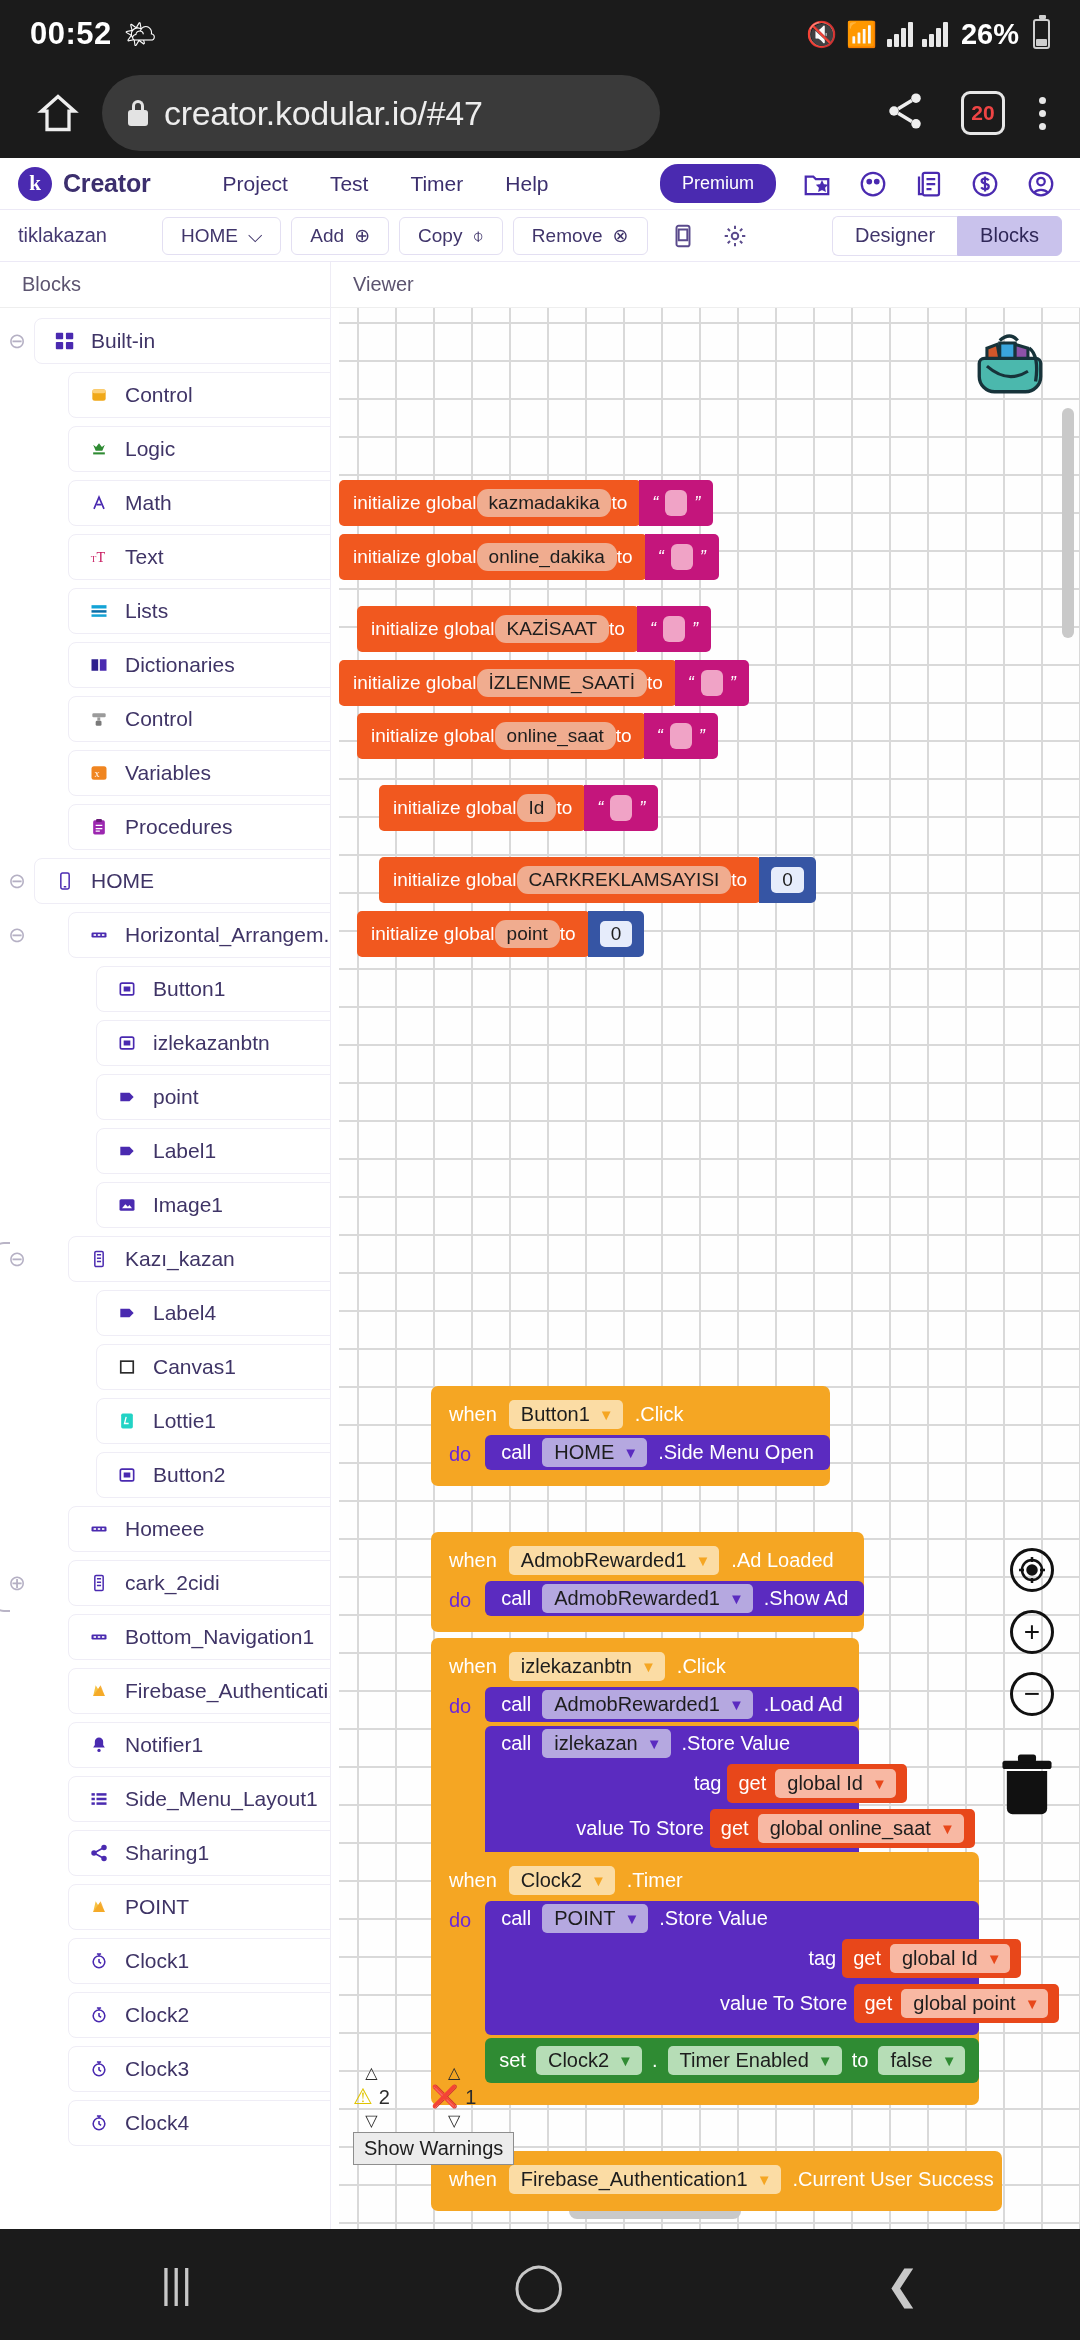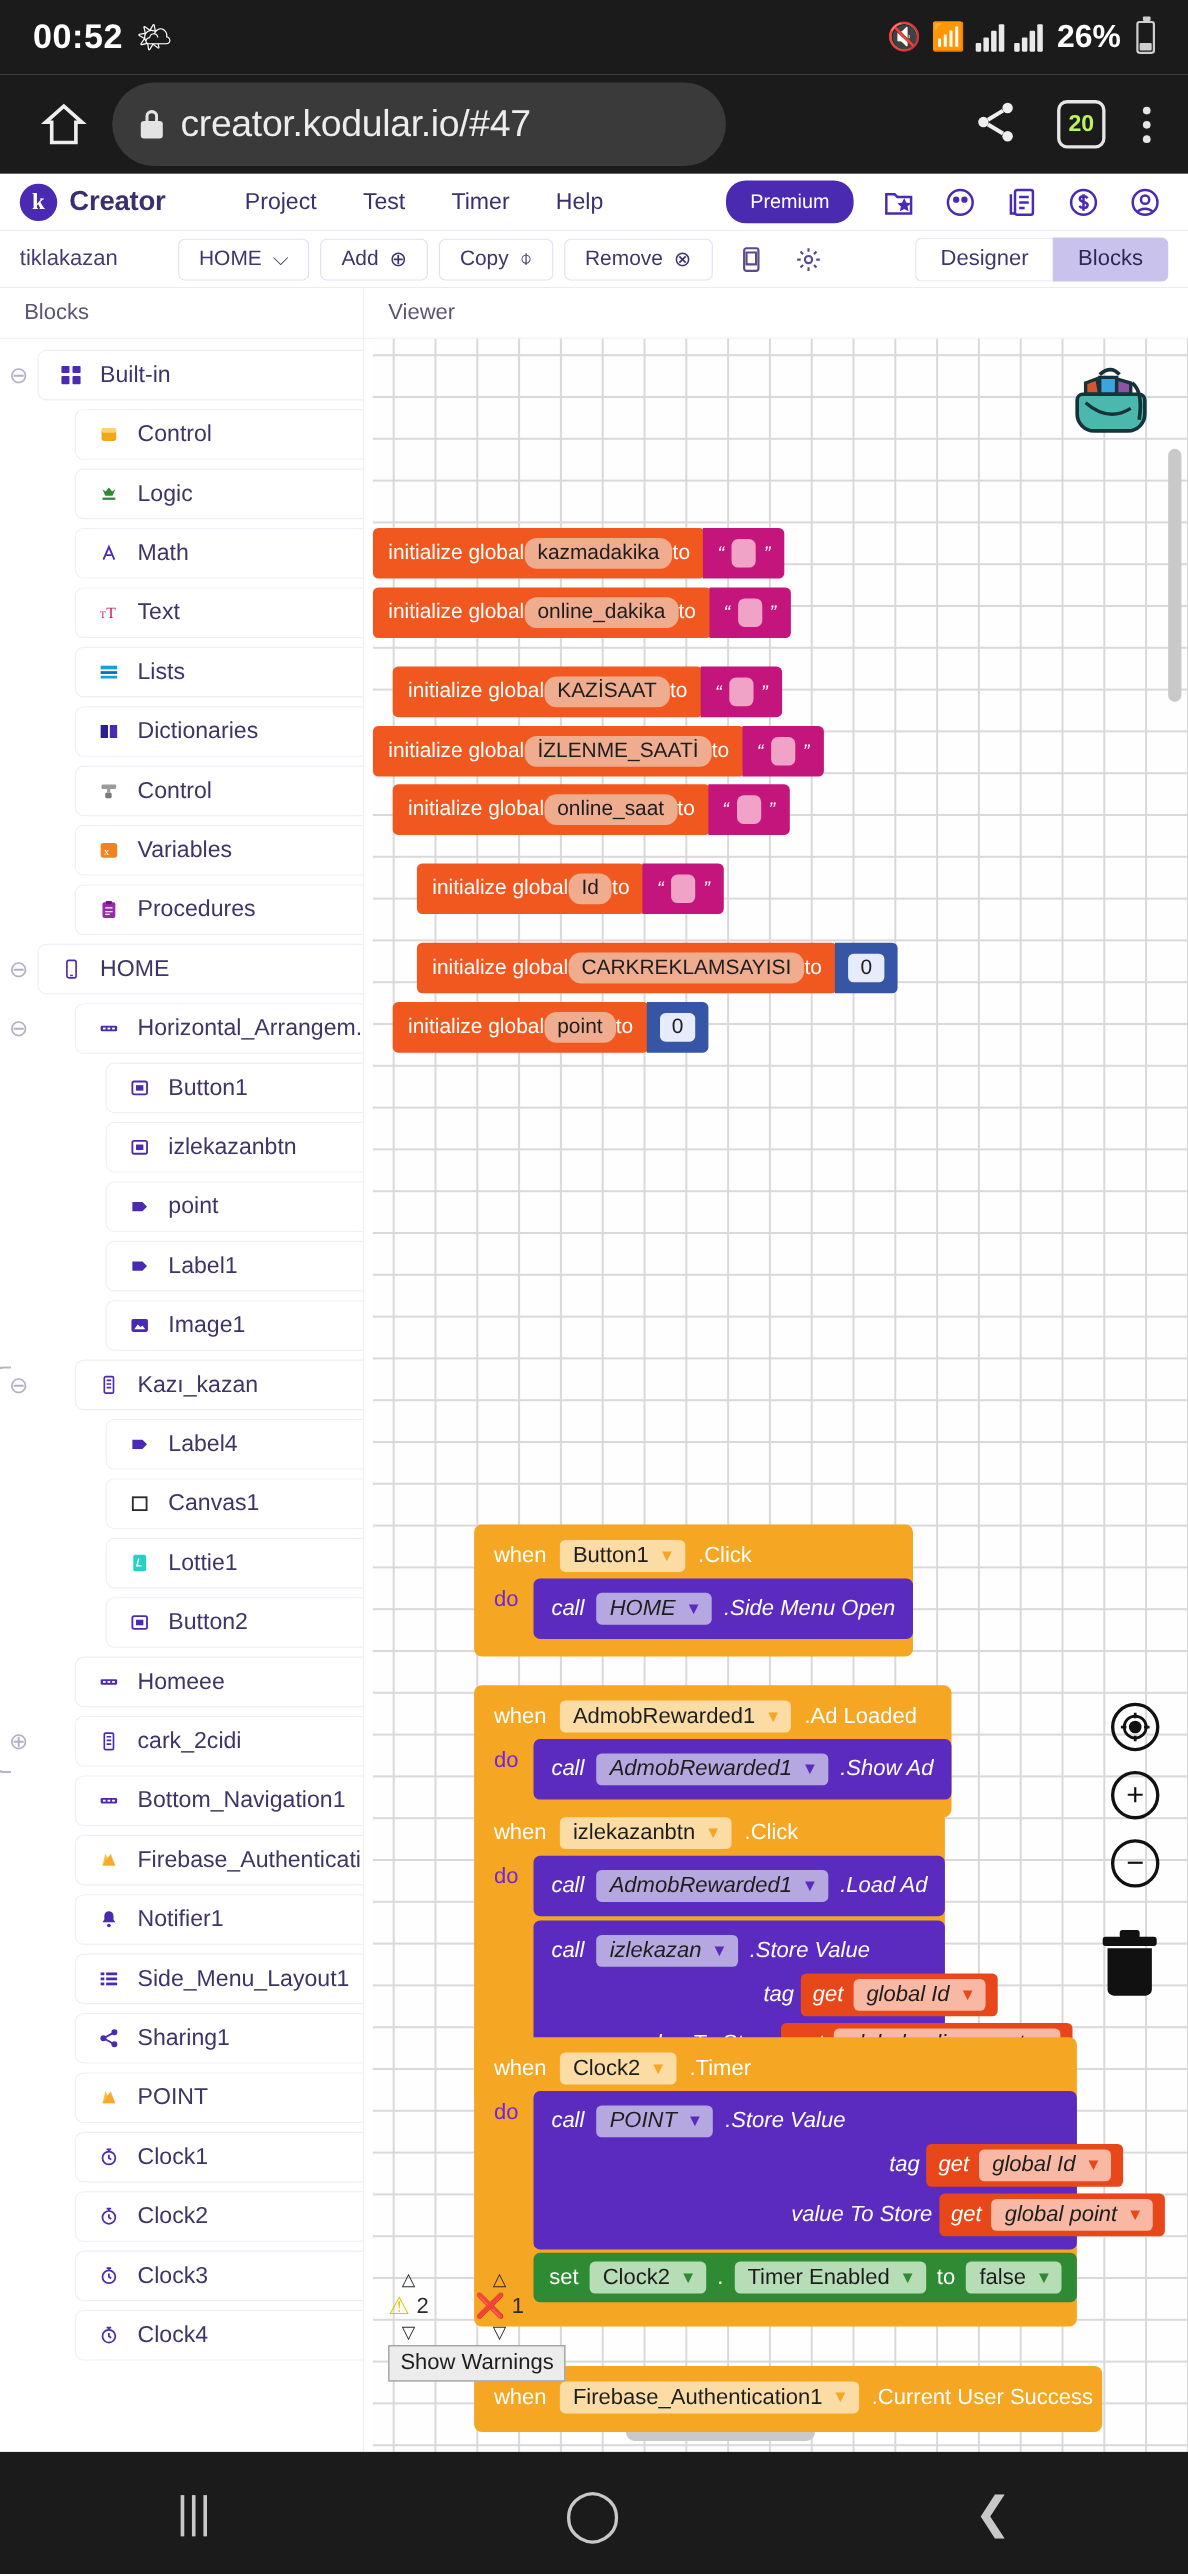--- a/index.html
+++ b/index.html
@@ -46,21 +46,21 @@
   .urlbox {
     flex:0 0 auto; width: 558px; height:76px; margin-left:14px;
     background:#3a3a3a; border-radius:38px; display:flex; align-items:center; padding:0 26px;
   }
   .lock { width:20px; height:26px; position:relative; flex:0 0 auto; }
   .lock .body { position:absolute; bottom:0; width:20px; height:16px; background:#e3e3e3; border-radius:3px;}
   .lock .shack { position:absolute; top:0; left:4px; width:12px; height:12px; border:3px solid #e3e3e3; border-bottom:none; border-radius:7px 7px 0 0;}
   .urltext { color:#ededed; font-size:34px; margin-left:16px; white-space:nowrap; letter-spacing:-.3px;}
   .br-actions { margin-left:auto; display:flex; align-items:center; gap:34px; padding-right:6px;}
   .tabcount {
-    width:44px;height:44px;border:3.5px solid #e6e6e6;border-radius:9px;color:#bef264;
+    width:44px;height:44px;border:3.5px solid #e6e6e6;border-radius:9px;color:#ef4444;
     font-size:21px;font-weight:700;display:flex;align-items:center;justify-content:center;
   }
   .kebab { display:flex; flex-direction:column; gap:6px; }
   .kebab i { width:7px;height:7px;border-radius:50%;background:#e6e6e6;display:block;}
 
   
   .knav {
     position:absolute; left:0; top:158px; width:1080px; height:52px;
     background:#fff; display:flex; align-items:center; padding:0 18px;
     border-bottom:1px solid #ece9f6;
@@ -149,21 +149,21 @@
   .dd .car { color:#f5a623; font-size:15px; }
   .dd.purple { background:#b5a8e0; color:#1d1d1d; }
   .dd.purple .car { color:#5b2bc0; }
   .dd.green { background:#b6ddb6; color:#1d1d1d;}
   .dd.green .car { color:#2f8b33; }
   .dd.salmon { background:#f8b8a3; color:#1d1d1d;}
   .dd.salmon .car { color:#e8471a; }
   .doline { display:flex; align-items:flex-start; gap:14px; padding-left:18px; margin-top:2px; }
   .doword { font-size:20px; color:#6d28d9; padding-top:8px; }
   .stack { display:flex; flex-direction:column; }
-  .pblk { background:#5b2bc0; color:#fff; border-radius:6px; padding:13px 16px; display:flex; align-items:center; gap:11px; font-size:20px;font-style:italic;}
+  .pblk { background:#5b2bc0; color:#fff; border-radius:6px; padding:3px 16px; display:flex; align-items:center; gap:11px; font-size:20px;}
   .pblk.multi { flex-direction:column; align-items:stretch; gap:6px; padding-bottom:12px;}
   .argrow { display:flex; align-items:center; justify-content:flex-end; gap:6px; font-size:20px;}
   .getblk { background:#e8471a; color:#fff; border-radius:5px; padding:5px 11px; display:flex; align-items:center; gap:9px; font-size:20px; }
   .gblk { background:#2f8b33; color:#fff; border-radius:6px; padding:8px 14px; display:flex; align-items:center; gap:10px; font-size:20px;}
 
   
   .vctl { position:absolute; right:26px; width:44px; height:44px; border:3px solid #111; border-radius:50%;
           display:flex; align-items:center; justify-content:center; font-size:28px; color:#111; background:transparent;}
   .trash { position:absolute; right:22px; bottom:70px; width:62px; height:72px;}
 

